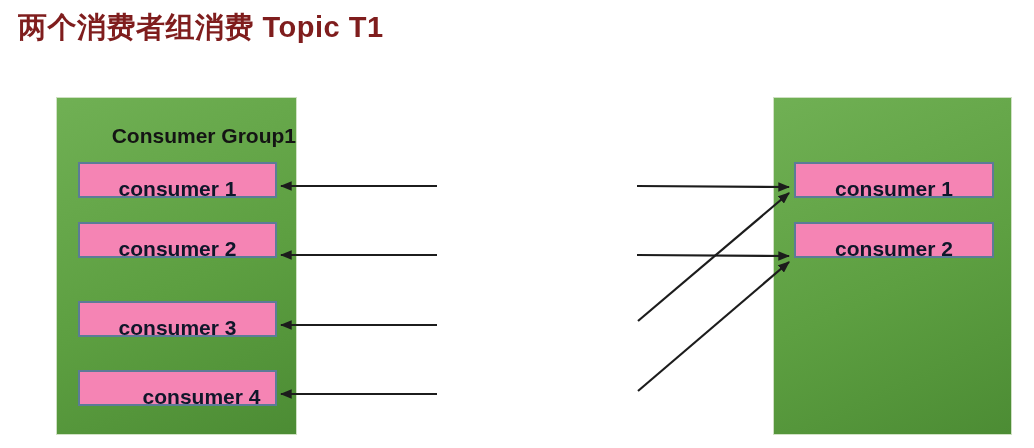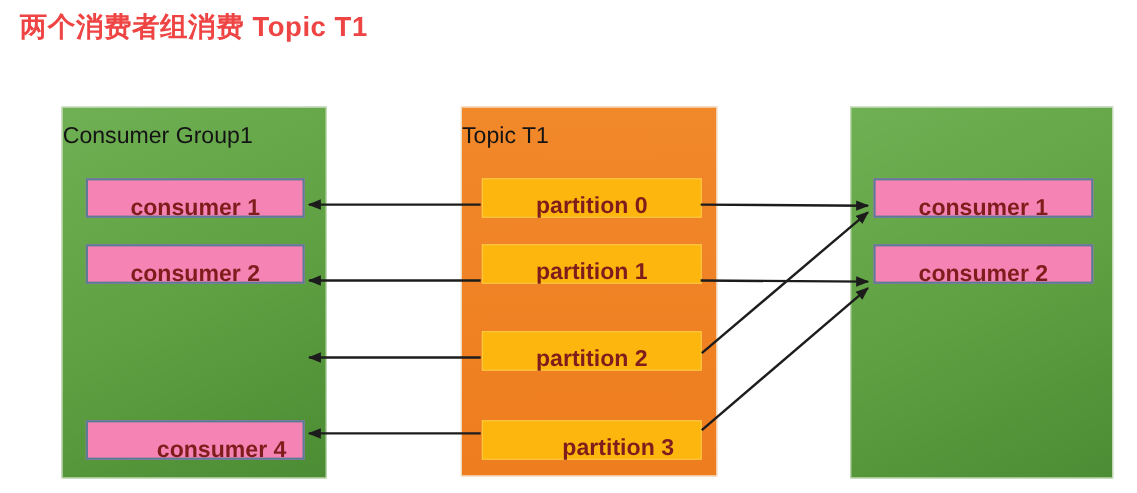--- a/index.html
+++ b/index.html
@@ -13,23 +13,23 @@
     width: 1034px;
     height: 448px;
     background: #ffffff;
     overflow: hidden;
   }
   .title {
     position: absolute;
     left: 18px;
     top: 8px;
     margin: 0;
-    font-size: 25px;
+    font-size: 29px;
     font-weight: 700;
-    color: #ef4444;
+    color: #7f1d1d;
     letter-spacing: 0.5px;
   }
   .group {
     position: absolute;
     top: 97px;
     height: 338px;
     background: linear-gradient(155deg, #70b054 0%, #5d9f41 55%, #4c8c34 100%);
     border: 1px solid rgba(220, 232, 210, 0.9);
     box-sizing: border-box;
   }
@@ -41,54 +41,54 @@
     top: 97px;
     width: 233px;
     height: 336px;
     background: linear-gradient(180deg, #f1882a 0%, #ee7d1f 100%);
     border: 1px solid rgba(240, 230, 210, 0.9);
     box-sizing: border-box;
   }
   .box-title {
     position: absolute;
     left: 0;
-    top: 14px;
+    top: 26px;
     width: 100%;
-    text-align: left;
+    text-align: right;
     font-size: 21px;
-    font-weight: 400;
+    font-weight: 700;
     color: #141414;
   }
   .node {
     position: absolute;
     height: 36px;
     line-height: 50px;
     text-align: center;
     font-size: 21px;
     font-weight: 700;
-    color: #7f1d1d;
+    color: #0f172a;
     box-sizing: border-box;
   }
   .node.pink {
     left: 21px;
     width: 199px;
     background: #f584b4;
     border: 2px solid #5c7b97;
   }
   .group2 .node.pink { left: 20px; width: 200px; }
   .node.yellow {
     left: 18px;
     width: 200px;
     background: #fcb60e;
     border: 1px solid rgba(255, 220, 120, 0.55);
   }
   .r1 { top: 64px; }
   .r2 { top: 124px; }
   .r3 { top: 203px; }
-  .r4 { top: 284px; padding-left: 48px; }
+  .r4 { top: 272px; padding-left: 48px; }
   .edges {
     position: absolute;
     left: 0;
     top: 0;
     width: 1034px;
     height: 448px;
     pointer-events: none;
   }
   .edges line {
     stroke: #1c1c1c;
@@ -99,30 +99,24 @@
 <body>
 
 <div class="stage">
 
   <h1 class="title">两个消费者组消费 Topic T1</h1>
 
   <div class="group group1">
     <div class="box-title">Consumer Group1</div>
     <div class="node pink r1">consumer 1</div>
     <div class="node pink r2">consumer 2</div>
+    <div class="node pink r3">consumer 3</div>
     <div class="node pink r4">consumer 4</div>
   </div>
 
-  <div class="topic">
-    <div class="box-title">Topic T1</div>
-    <div class="node yellow r1">partition 0</div>
-    <div class="node yellow r2">partition 1</div>
-    <div class="node yellow r3">partition 2</div>
-    <div class="node yellow r4">partition 3</div>
-  </div>
 
   <div class="group group2">
     <div class="node pink r1">consumer 1</div>
     <div class="node pink r2">consumer 2</div>
   </div>
 
   <svg class="edges" viewBox="0 0 1034 448" xmlns="http://www.w3.org/2000/svg">
     <defs>
       <marker id="arrowhead" viewBox="0 0 10 8" markerWidth="5.4" markerHeight="4.6" refX="9" refY="4" orient="auto">
         <path d="M0,0 L10,4 L0,8 Z" fill="#1c1c1c"></path>

